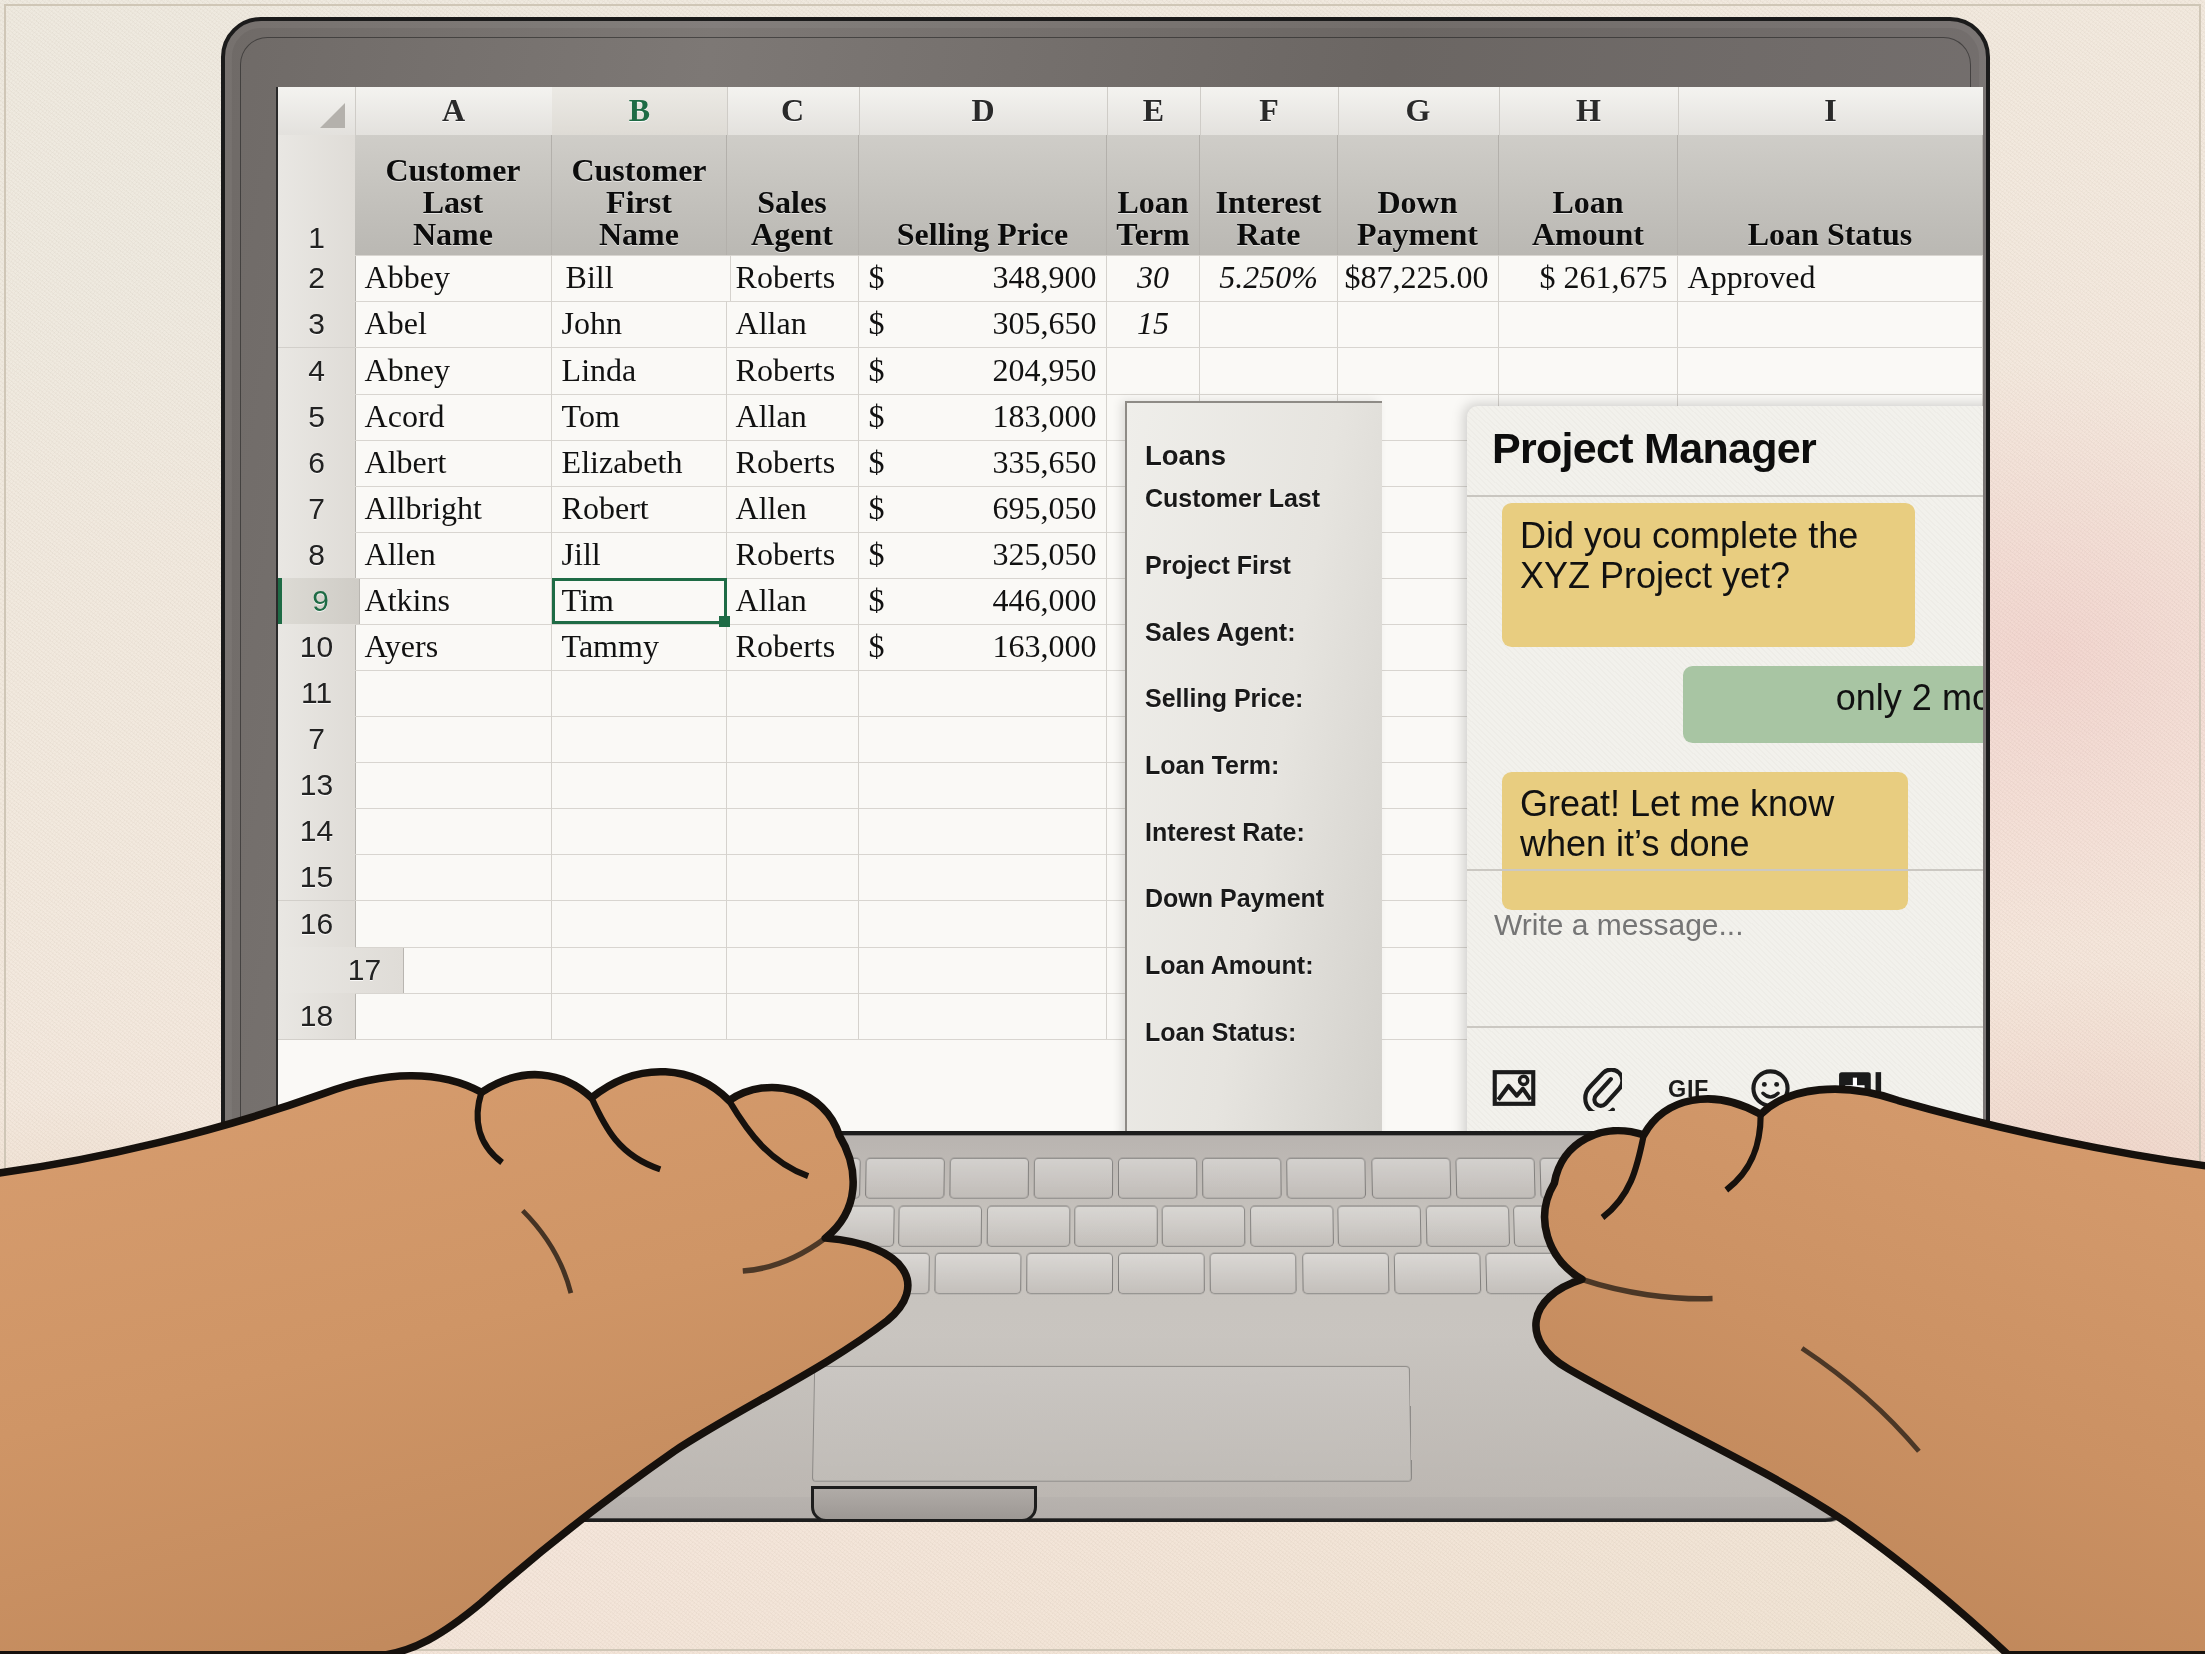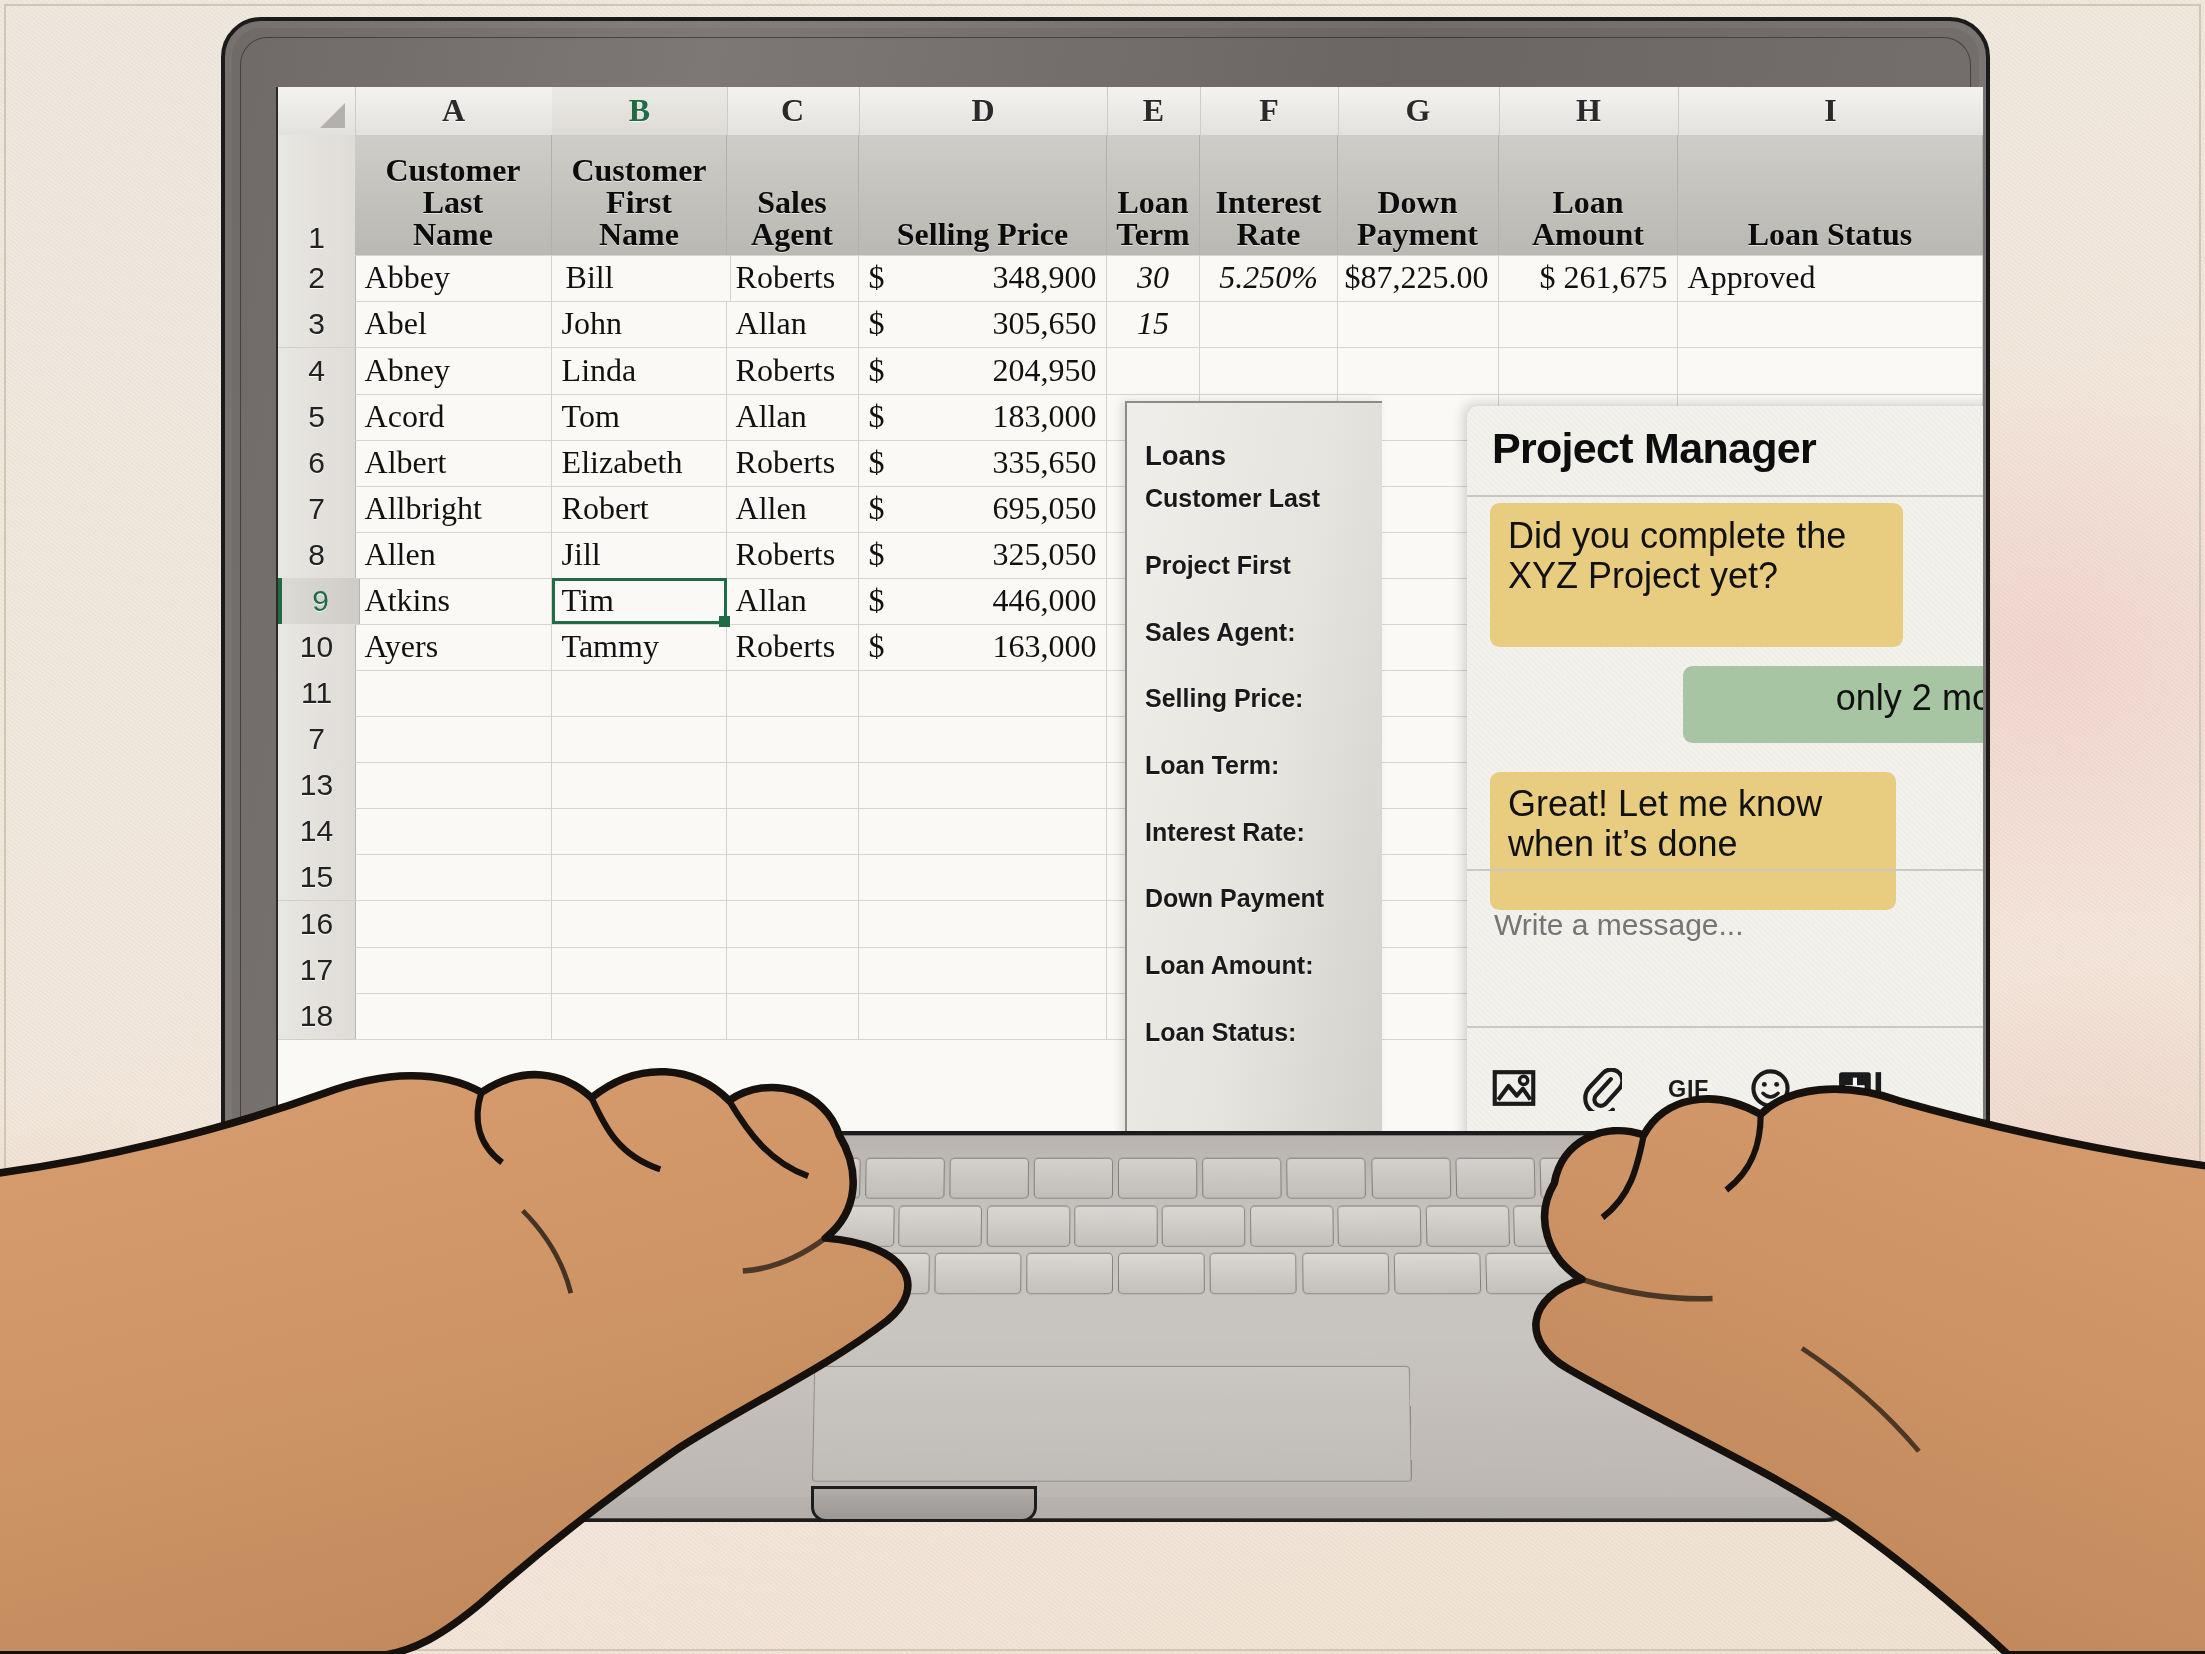--- a/index.html
+++ b/index.html
@@ -166,21 +166,21 @@
   }
   #chat:before{
     content:"";position:absolute;inset:0;pointer-events:none;
     background-image:repeating-linear-gradient(44deg, rgba(150,140,130,.045) 0 1.4px, rgba(255,255,255,0) 1.4px 4.1px);
   }
   #chathdr{position:absolute;left:0;top:0;right:0;height:89px;border-bottom:2.1px solid #c9c6c0;}
   #chattitle{
     position:absolute;left:25px;top:18px;
     font:700 43px "Liberation Sans", sans-serif;color:#0d0d0d;letter-spacing:-0.7px;
   }
-  #msgs{position:absolute;left:4px;top:91px;right:0;height:371px;}
+  #msgs{position:absolute;left:16px;top:91px;right:0;height:371px;}
   .bubble{
     position:absolute;border-radius:9.6px;padding:12.4px 18px 15px 18px;box-sizing:border-box;
     font:400 36px "Liberation Sans", sans-serif;color:#111;line-height:1.12;
   }
   .bubble.them{background:#e8cd80;left:19px;}
   .bubble.me{background:#a8c5a3;right:18px;text-align:right;}
   #inputzone{position:absolute;left:0;top:463px;right:0;height:157px;border-top:2.1px solid #cbc8c2;}
   #msgInput{
     position:absolute;left:25px;top:36px;width:564px;
     font:400 30px "Liberation Sans", sans-serif;color:#6d6a66;
@@ -233,21 +233,21 @@
               <div class="rowhdr" style="top: 351px; height: 46px;">7</div>
               <div class="rowhdr" style="top: 397px; height: 46px;">8</div>
               <div class="rowhdr active" style="top: 443px; height: 46px;">9</div>
               <div class="rowhdr" style="top: 489px; height: 46px;">10</div>
               <div class="rowhdr" style="top: 535px; height: 46px;">11</div>
               <div class="rowhdr" style="top: 581px; height: 46px;">7</div>
               <div class="rowhdr" style="top: 627px; height: 46px;">13</div>
               <div class="rowhdr" style="top: 673px; height: 46px;">14</div>
               <div class="rowhdr" style="top: 719px; height: 46px;">15</div>
               <div class="rowhdr" style="top: 766px; height: 46px;">16</div>
-              <div class="rowhdr" style="top: 812px; height: 46px;">17</div>
+              <div class="rowhdr" style="top: 812px; height: 46px; padding-left: 48px;">17</div>
               <div class="rowhdr" style="top: 858px; height: 46px;">18</div>
             </div>
           <div id="rows">
               <div class="datarow hdrrow" style="top: 0px; height: 120px;">
                 <div class="hdrcell" style="left: 0px; width: 197px;">
                   <span>Customer
 Last
 Name</span>
                 </div>
                 <div class="hdrcell" style="left: 197px; width: 175px;">

